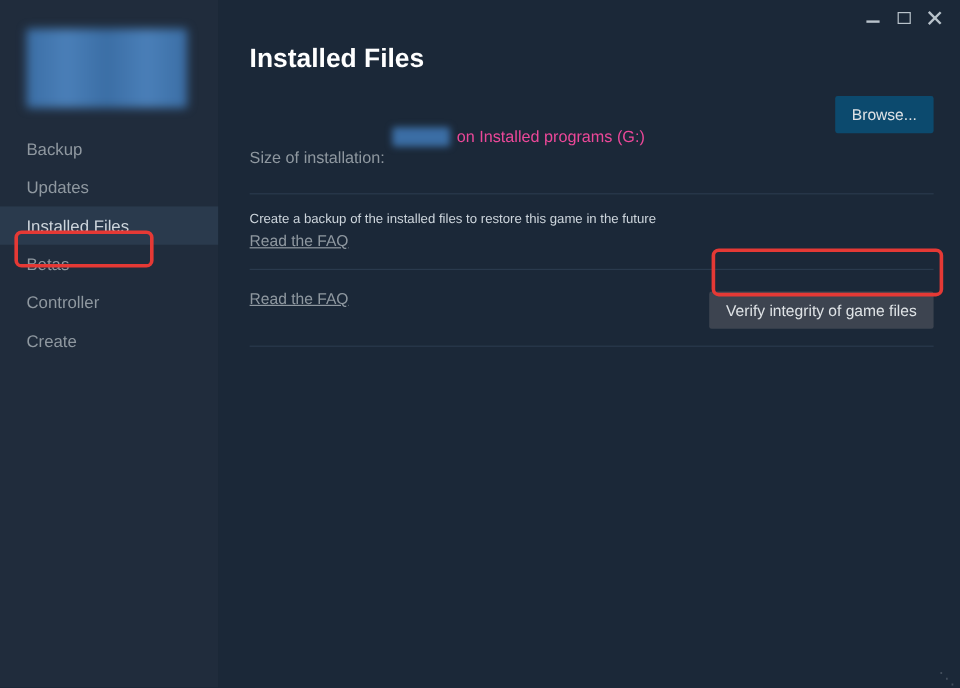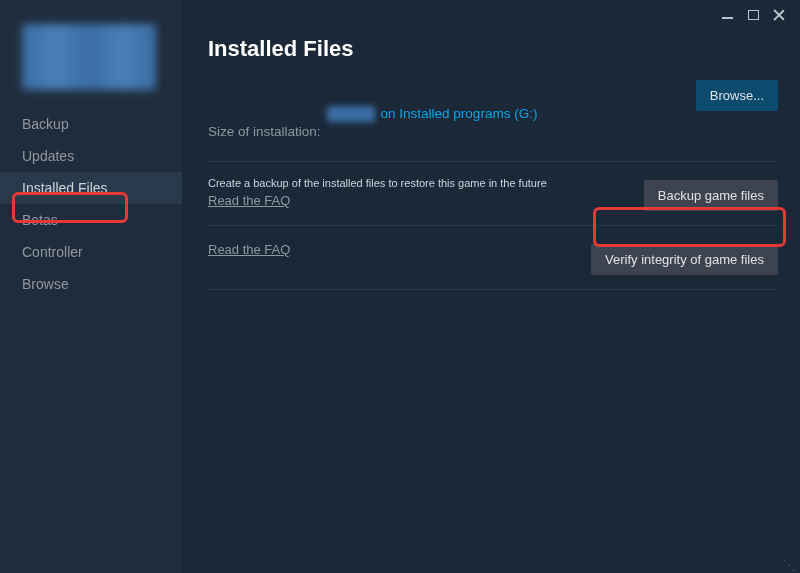--- a/index.html
+++ b/index.html
@@ -20,21 +20,21 @@
     .close-ico { width: 12px; height: 12px; position: relative; }
     .close-ico::before, .close-ico::after { content: ""; position: absolute; left: 5px; top: -1px; width: 1.5px; height: 14px; background: #b9c3cb; }
     .close-ico::before { transform: rotate(45deg); }
     .close-ico::after { transform: rotate(-45deg); }
     
     .page-title { color: #ffffff; font-size: 22px; font-weight: bold; margin-top: 36px; }
     
     .install-size { display: flex; align-items: center; margin-top: 26px; gap: 6px; }
     .install-size-label { color: #8f98a0; font-size: 13.5px; margin-top: 36px; }
     .install-size-blur { width: 48px; height: 16px; background: #3b6ea5; filter: blur(3px); border-radius: 2px; }
-    .install-size-disk { color: #0ea5e9; font-size: 13.5px; }
+    .install-size-disk { color: #ec4899; font-size: 13.5px; }
     
     .browse-btn { position: absolute; right: 22px; top: 80px; background: #0c4a6e; color: #dfe3e6; border: none; padding: 8px 14px; font-size: 13px; cursor: pointer; border-radius: 2px; }
     
     .divider { height: 1px; background: #2a3a4d; margin-top: 22px; }
     
     .section { display: flex; align-items: flex-start; justify-content: space-between; margin-top: 14px; padding-bottom: 14px; border-bottom: 1px solid #2a3a4d; gap: 16px; }
     .section-text { flex: 1; }
     .section-desc { color: #cdd5dc; font-size: 11px; line-height: 1.35; }
     .section-link { color: #8f98a0; font-size: 13px; text-decoration: underline; cursor: pointer; margin-top: 2px; display: inline-block; }
     .section-btn { background: #3d4450; color: #dfe3e6; border: none; padding: 8px 14px; font-size: 13px; cursor: pointer; border-radius: 2px; white-space: nowrap; margin-top: 4px; }
@@ -48,21 +48,21 @@
 <body>
 
 <div class="sidebar">
   <div class="game-art"></div>
   <div class="nav">
     <div class="nav-item">Backup</div>
     <div class="nav-item">Updates</div>
     <div class="nav-item active">Installed Files</div>
     <div class="nav-item">Betas</div>
     <div class="nav-item">Controller</div>
-    <div class="nav-item">Browse</div>
+    <div class="nav-item">Create</div>
   </div>
 </div>
 
 <div class="highlight-sidebar"></div>
 
 <div class="main">
   <div class="titlebar">
     <div class="titlebar-btn">
         <div class="minimize-ico"></div>
       </div>
@@ -83,21 +83,20 @@
   </div>
   <button class="browse-btn">Browse...</button>
 
   <div class="divider"></div>
 
   <div class="section">
     <div class="section-text">
       <div class="section-desc">Create a backup of the installed files to restore this game in the future</div>
       <a class="section-link">Read the FAQ</a>
     </div>
-    <button class="section-btn">Backup game files</button>
   </div>
 
   <div class="section">
     <div class="section-text">
       <a class="section-link">Read the FAQ</a>
     </div>
     <button class="section-btn">Verify integrity of game files</button>
   </div>
 
   <div class="highlight-main"></div>

